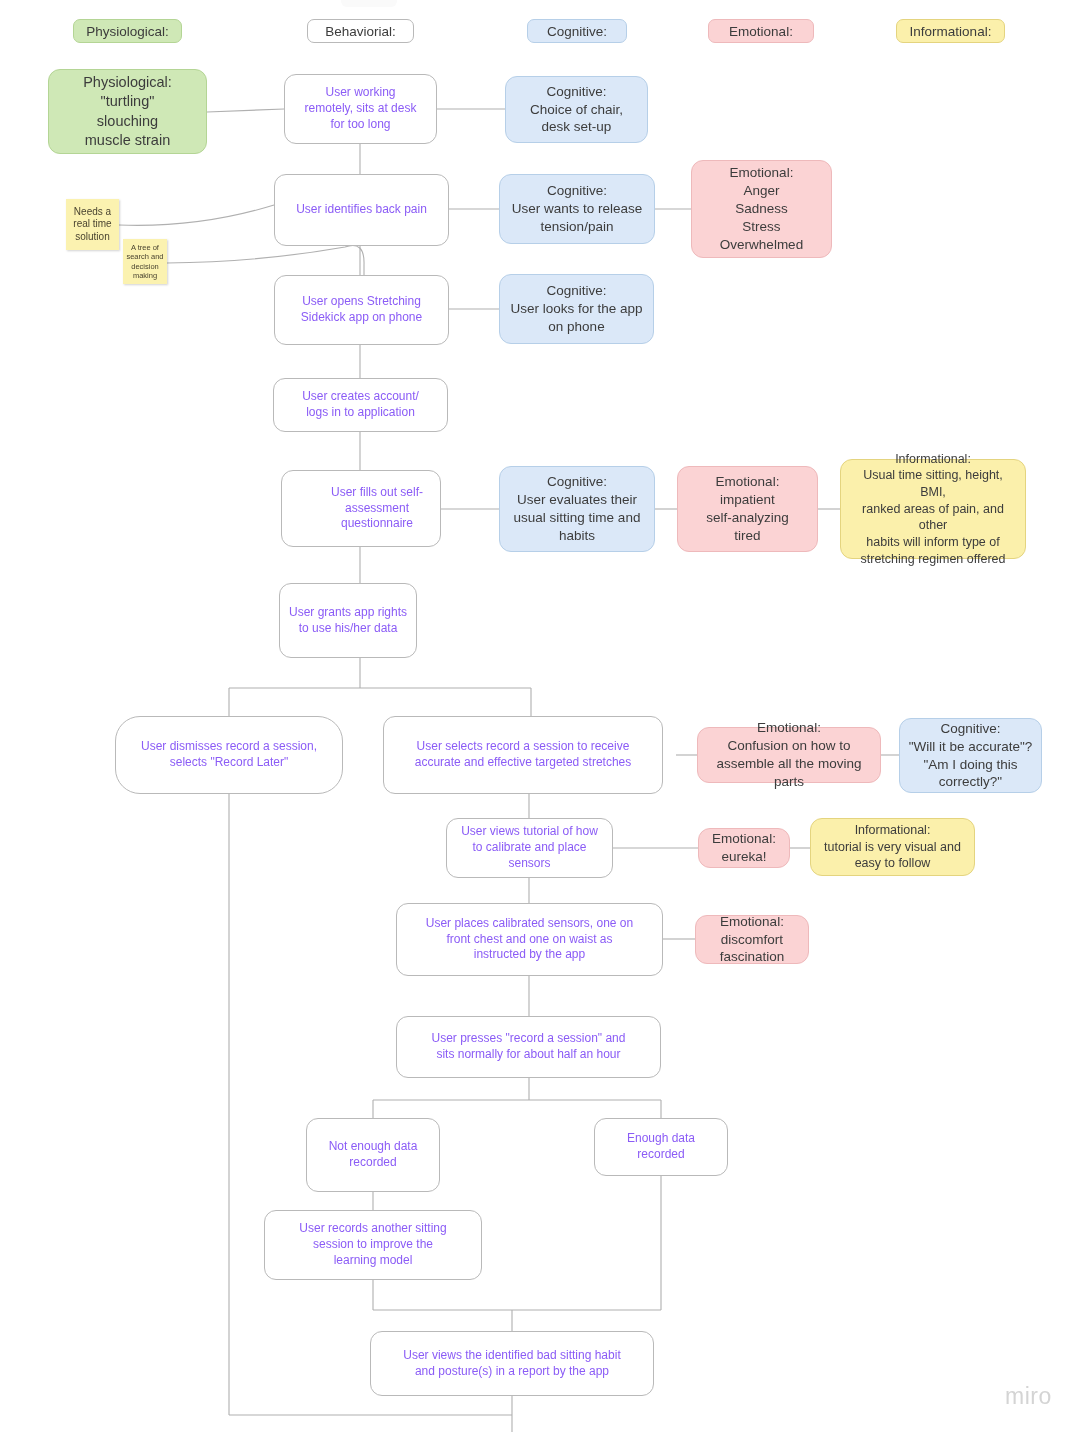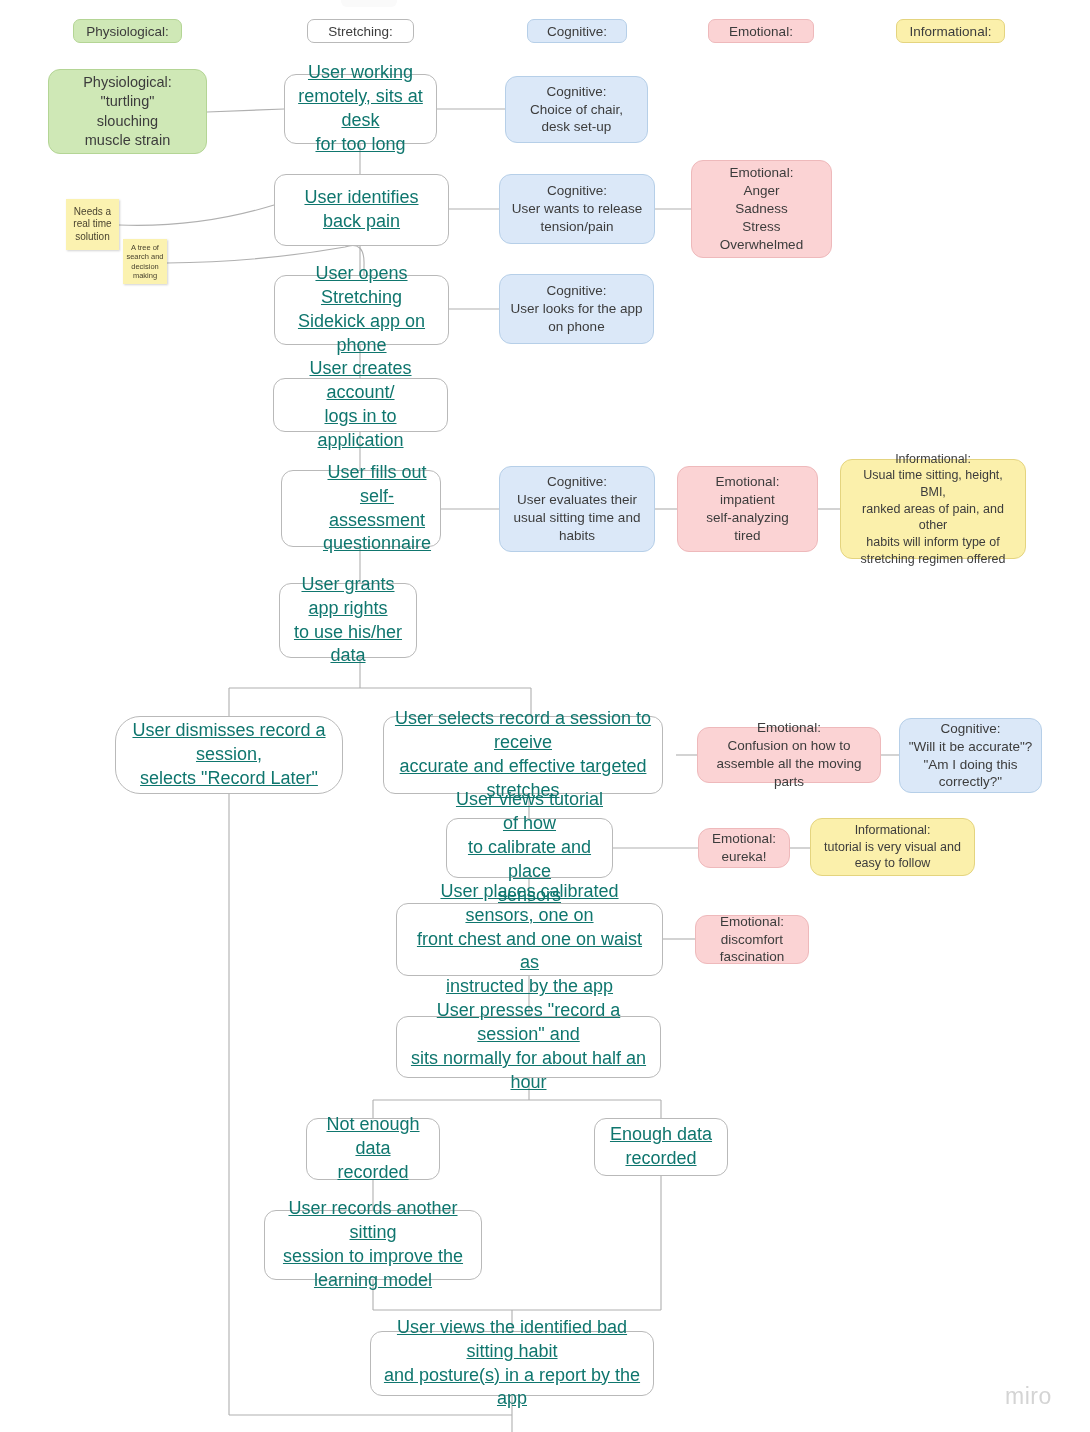--- a/index.html
+++ b/index.html
@@ -20,23 +20,22 @@
     display:flex;align-items:center;justify-content:center;
     text-align:center;
     border-radius:12px;
     line-height:1.33;
     white-space:pre-line;
     padding:4px 8px;
   }
   .behavioral{
     background:#ffffff;
     border:1px solid #b9b9b9;
-    color:#0f766e;
-    font-size:18px;
-    text-decoration:underline;
+    color:#8b5cf6;
+    font-size:12px;
   }
   .cognitive{
     background:#dbe8f8;
     border:1px solid #b6cfe8;
     color:#3c3c3c;
     font-size:13.5px;
   }
   .emotional{
     background:#fbd3d4;
     border:1px solid #eeb9bb;
@@ -138,21 +137,21 @@
         <path d="M661,1176 L661,1310 M512,1310 L661,1310"></path>
         <path d="M229,794 L229,1415 M229,1415 L512,1415"></path>
         <path d="M512,1396 L512,1432"></path>
         <path d="M119,225 Q200,228 274,205"></path>
         <path d="M167,263 Q260,262 345,247 Q365,240 364,265 L364,275"></path>
       </g>
   </svg>
 
   <div id="legend-layer">
       <div class="legend lg-phys" style="left: 73px; top: 19px; width: 109px;">Physiological:</div>
-      <div class="legend lg-beh" style="left: 307px; top: 19px; width: 107px;">Stretching:</div>
+      <div class="legend lg-beh" style="left: 307px; top: 19px; width: 107px;">Behaviorial:</div>
       <div class="legend lg-cog" style="left: 527px; top: 19px; width: 100px;">Cognitive:</div>
       <div class="legend lg-emo" style="left: 708px; top: 19px; width: 106px;">Emotional:</div>
       <div class="legend lg-inf" style="left: 896px; top: 19px; width: 109px;">Informational:</div>
     </div>
   <div id="node-layer">
       <div class="node physiological" style="left: 48px; top: 69px; width: 159px; height: 85px;">Physiological:
 "turtling"
 slouching
 muscle strain</div>
       <div class="node behavioral" style="left: 284px; top: 74px; width: 153px; height: 70px;">User working
@@ -215,21 +214,21 @@
 tutorial is very visual and
 easy to follow</div>
       <div class="node behavioral" style="left: 396px; top: 903px; width: 267px; height: 73px;">User places calibrated sensors, one on
 front chest and one on waist as
 instructed by the app</div>
       <div class="node emotional" style="left: 695px; top: 915px; width: 114px; height: 49px;">Emotional:
 discomfort
 fascination</div>
       <div class="node behavioral" style="left: 396px; top: 1016px; width: 265px; height: 62px;">User presses "record a session" and
 sits normally for about half an hour</div>
-      <div class="node behavioral" style="left: 306px; top: 1118px; width: 134px; height: 62px;">Not enough data
+      <div class="node behavioral" style="left: 306px; top: 1118px; width: 134px; height: 74px;">Not enough data
 recorded</div>
       <div class="node behavioral" style="left: 594px; top: 1118px; width: 134px; height: 58px;">Enough data
 recorded</div>
       <div class="node behavioral" style="left: 264px; top: 1210px; width: 218px; height: 70px;">User records another sitting
 session to improve the
 learning model</div>
       <div class="node behavioral" style="left: 370px; top: 1331px; width: 284px; height: 65px;">User views the identified bad sitting habit
 and posture(s) in a report by the app</div>
     </div>
   <div id="sticky-layer">

